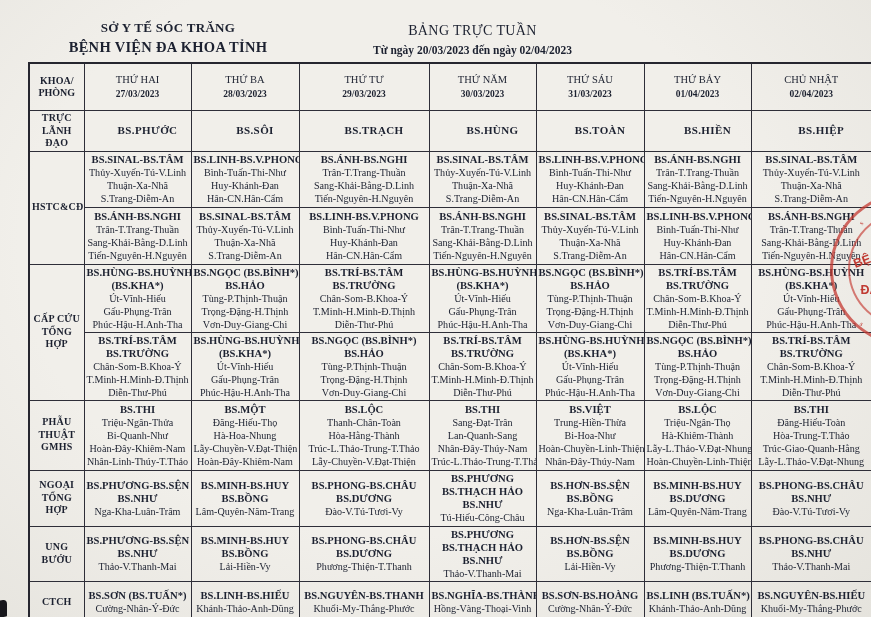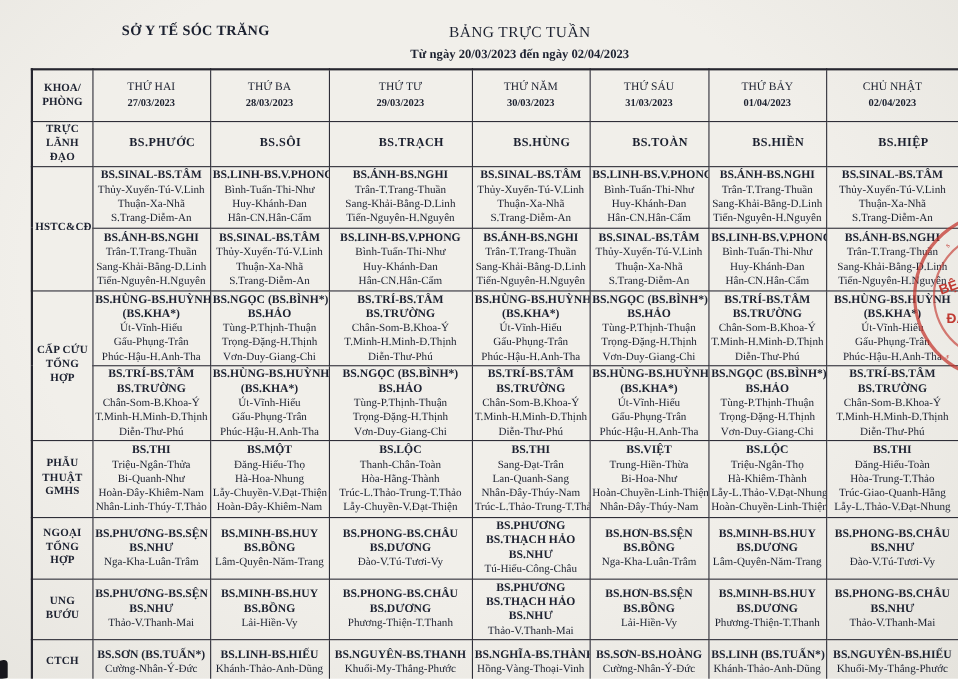--- a/index.html
+++ b/index.html
@@ -2,21 +2,21 @@
 <html><head>
 <meta charset="utf-8">
 <style>
   html,body{margin:0;padding:0;}
   body{
     width:871px;height:617px;overflow:hidden;position:relative;
     background:radial-gradient(ellipse at 45% 40%, #f1efea 55%, #e5e3dd 100%);
     font-family:"Liberation Serif","DejaVu Serif",serif;
     color:#1c2130;
   }
-  .hdr-left{position:absolute;left:58px;top:20px;width:240px;text-align:center;}
+  .hdr-left{position:absolute;left:48px;top:20px;width:240px;text-align:center;}
   .hdr-left .l1{font-size:13px;font-weight:bold;letter-spacing:.3px;}
   .hdr-left .l2{font-size:14.5px;font-weight:bold;letter-spacing:.3px;margin-top:3px;}
   .hdr-right{position:absolute;left:345px;top:23px;width:255px;text-align:center;}
   .hdr-right .t1{font-size:14px;font-weight:normal;letter-spacing:.4px;}
   .hdr-right .t2{font-size:11.5px;font-weight:bold;margin-top:5px;}
   table.sched{
     position:absolute;left:28px;top:62px;border-collapse:collapse;table-layout:fixed;
     width:843px;
   }
   table.sched th,table.sched td{
@@ -45,20 +45,21 @@
   .stamp .y1{left:34px;top:18px;transform:rotate(-40deg);}
   .stamp .y2{left:20px;top:118px;transform:rotate(40deg);}
   .smudge{position:absolute;left:0;top:600px;width:7px;height:17px;background:#17171c;
     border-radius:0 4px 1px 0;transform:skewY(-10deg);}
 </style>
 </head>
 <body>
 
 <div class="hdr-left">
   <div class="l1">SỞ Y TẾ SÓC TRĂNG</div>
+  <div class="l2">BỆNH VIỆN ĐA KHOA TỈNH</div>
 </div>
 
 <div class="hdr-right">
   <div class="t1">BẢNG TRỰC TUẦN</div>
   <div class="t2">Từ ngày 20/03/2023 đến ngày 02/04/2023</div>
 </div>
 
 <table class="sched">
   <colgroup>
     <col style="width:55px">

